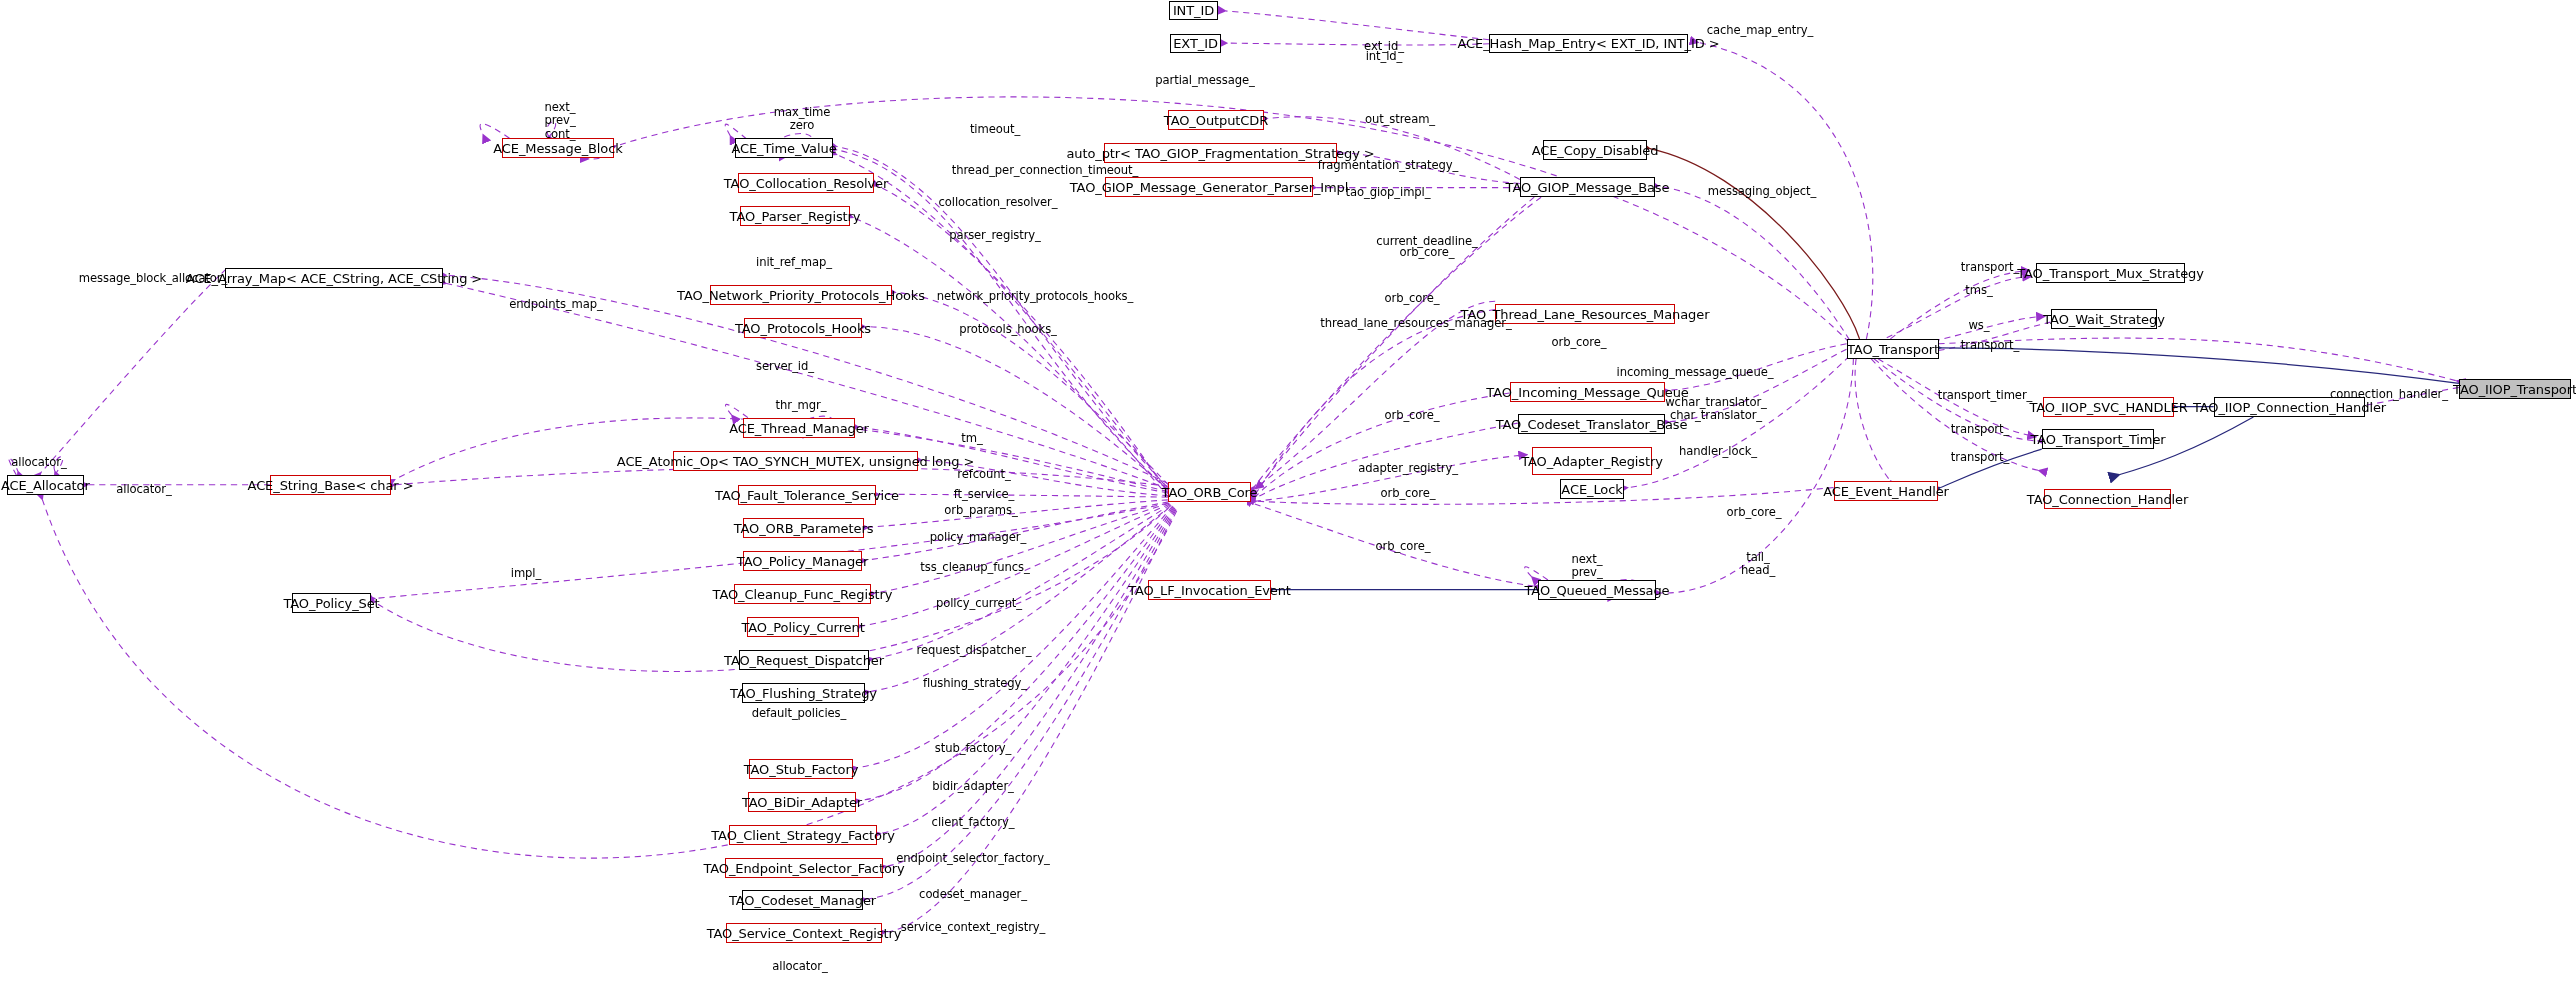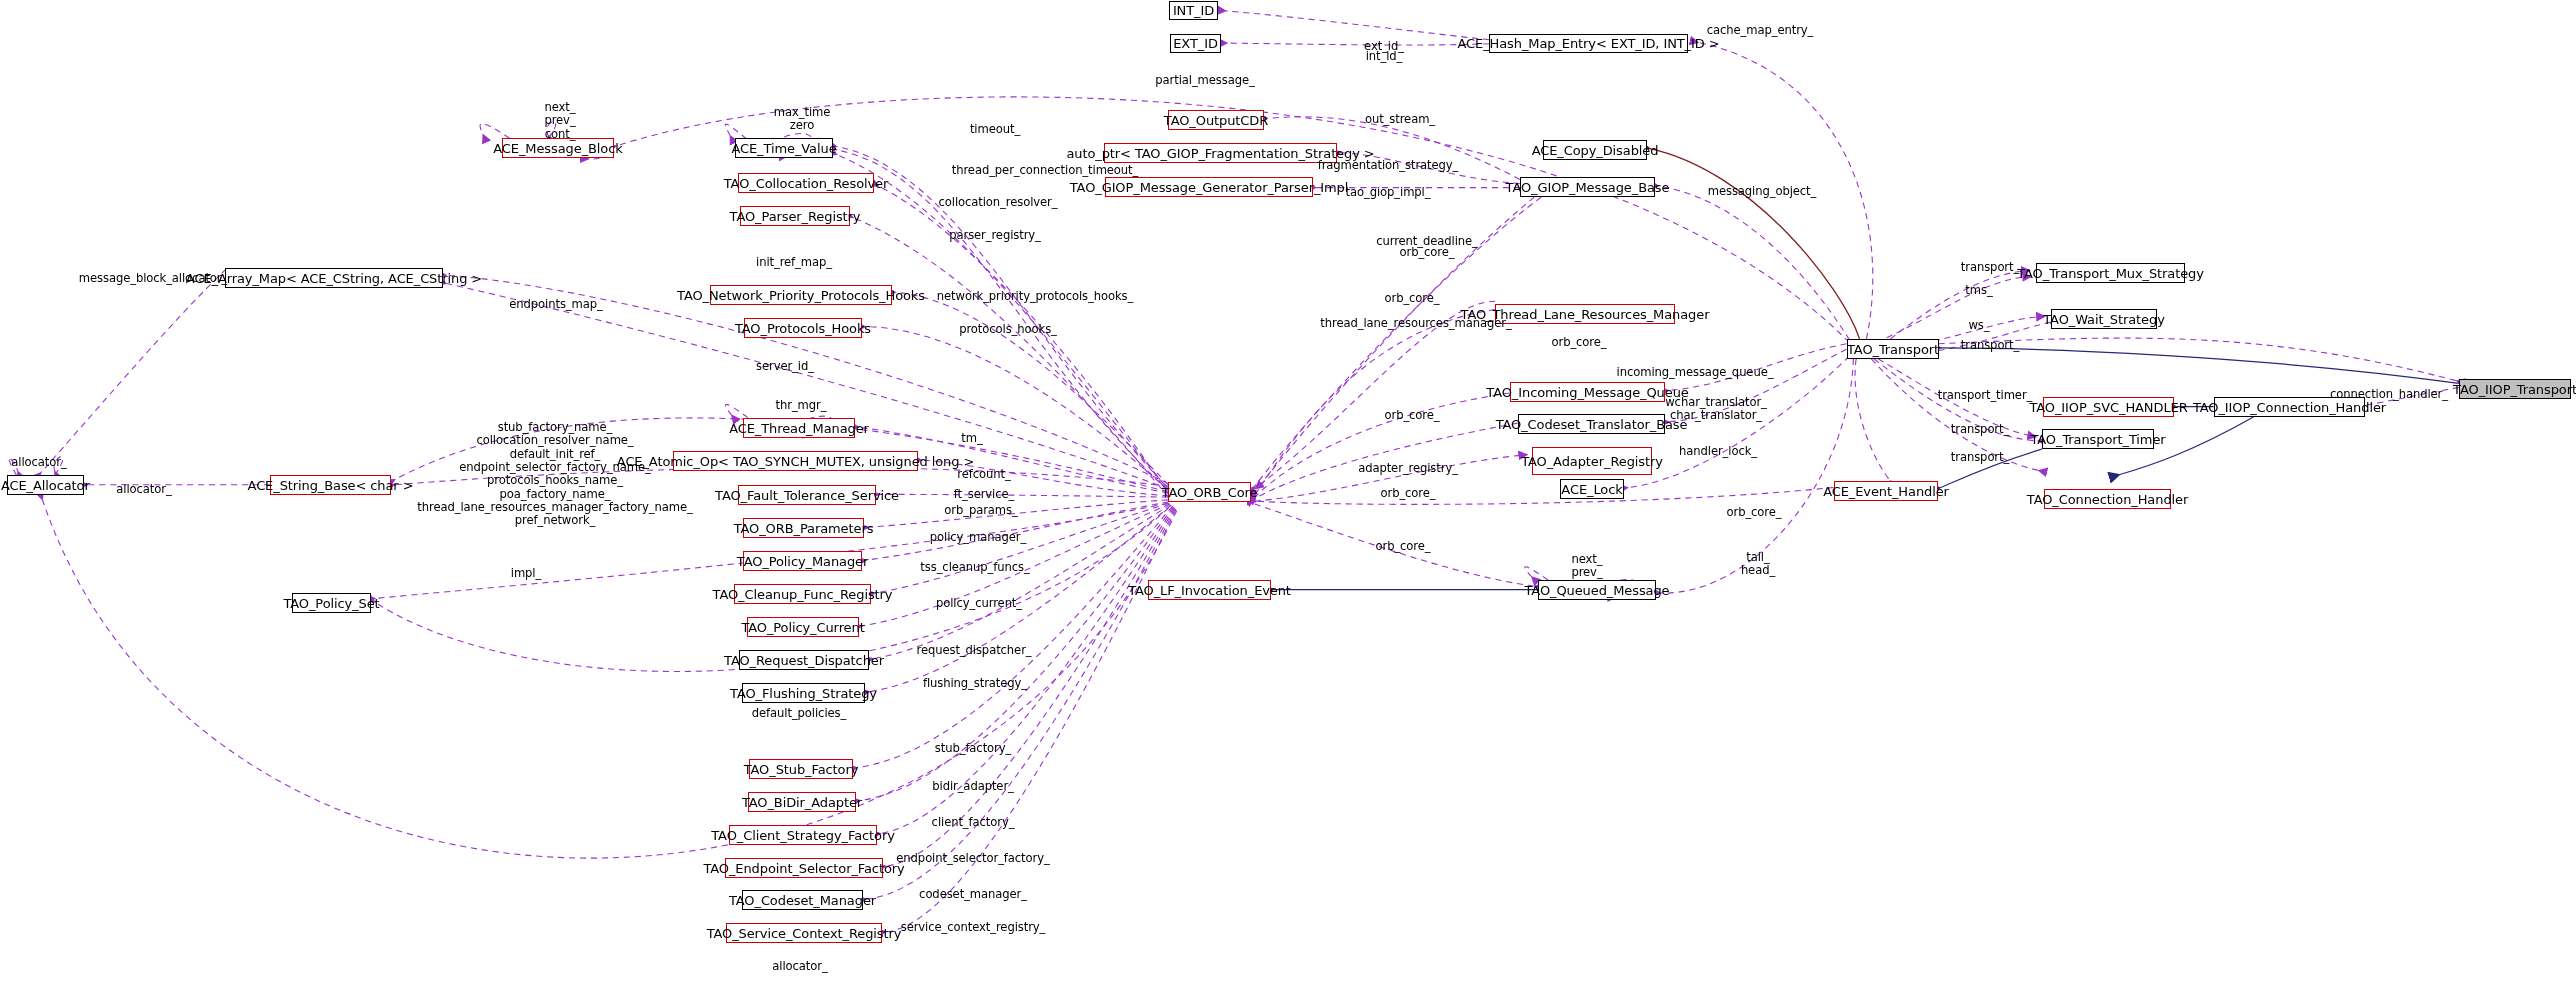--- a/index.html
+++ b/index.html
@@ -297,21 +297,20 @@
     <div class="elabel" style="left: 1008px; top: 323px; transform: translate(-50%, 0px);">protocols_hooks_</div>
     <div class="elabel" style="left: 1990px; top: 339px; transform: translate(-50%, 0px);">transport_</div>
     <div class="elabel" style="left: 1579px; top: 336px; transform: translate(-50%, 0px);">orb_core_</div>
     <div class="elabel" style="left: 785px; top: 360px; transform: translate(-50%, 0px);">server_id_</div>
     <div class="elabel" style="left: 1695px; top: 366px; transform: translate(-50%, 0px);">incoming_message_queue_</div>
     <div class="elabel" style="left: 1985px; top: 389px; transform: translate(-50%, 0px);">transport_timer_</div>
     <div class="elabel" style="left: 2389px; top: 388px; transform: translate(-50%, 0px);">connection_handler_</div>
     <div class="elabel" style="left: 801px; top: 399px; transform: translate(-50%, 0px);">thr_mgr_</div>
     <div class="elabel" style="left: 1412px; top: 409px; transform: translate(-50%, 0px);">orb_core_</div>
     <div class="elabel" style="left: 1716px; top: 396px; transform: translate(-50%, 0px);">wchar_translator_<br>char_translator_</div>
-    <div class="elabel" style="left: 555px; top: 421px; transform: translate(-50%, 0px);">stub_factory_name_<br>collocation_resolver_name_<br>default_init_ref_<br>endpoint_selector_factory_name_<br>protocols_hooks_name_<br>poa_factory_name_<br>thread_lane_resources_manager_factory_name_<br>pref_network_</div>
     <div class="elabel" style="left: 972px; top: 432px; transform: translate(-50%, 0px);">tm_</div>
     <div class="elabel" style="left: 1980px; top: 423px; transform: translate(-50%, 0px);">transport_</div>
     <div class="elabel" style="left: 984px; top: 468px; transform: translate(-50%, 0px);">refcount_</div>
     <div class="elabel" style="left: 1718px; top: 445px; transform: translate(-50%, 0px);">handler_lock_</div>
     <div class="elabel" style="left: 1980px; top: 451px; transform: translate(-50%, 0px);">transport_</div>
     <div class="elabel" style="left: 1408px; top: 462px; transform: translate(-50%, 0px);">adapter_registry_</div>
     <div class="elabel" style="left: 984px; top: 488px; transform: translate(-50%, 0px);">ft_service_</div>
     <div class="elabel" style="left: 39px; top: 456px; transform: translate(-50%, 0px);">allocator_</div>
     <div class="elabel" style="left: 144px; top: 483px; transform: translate(-50%, 0px);">allocator_</div>
     <div class="elabel" style="left: 981px; top: 504px; transform: translate(-50%, 0px);">orb_params_</div>

